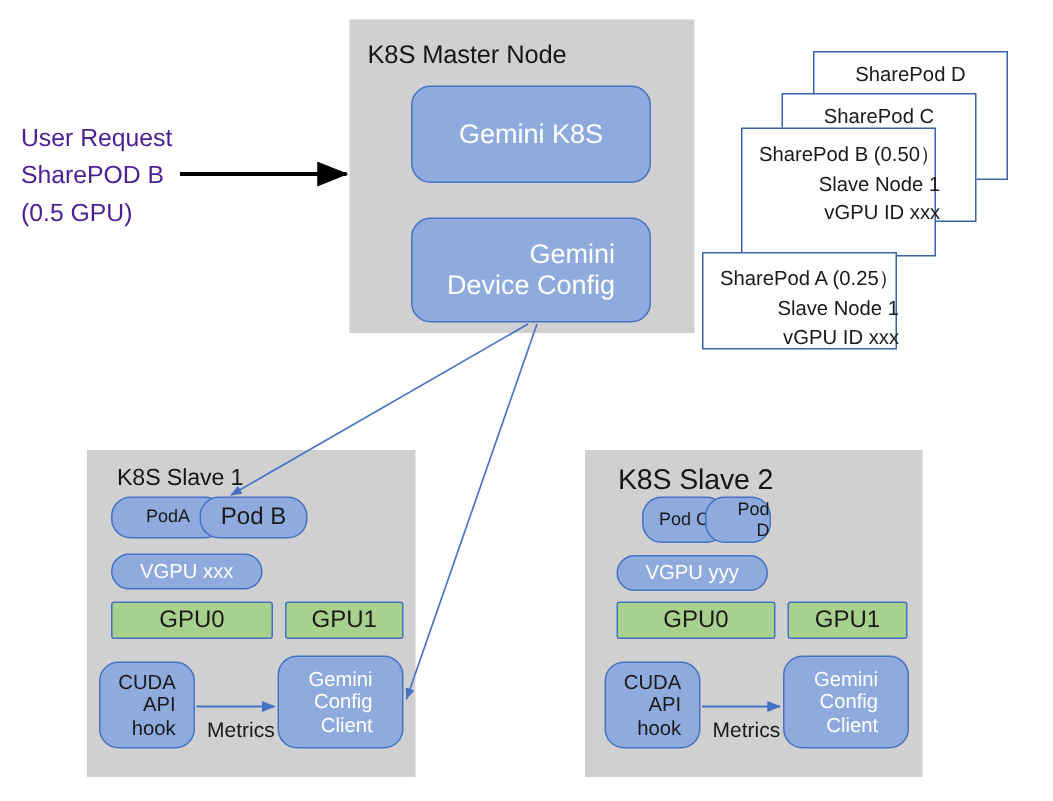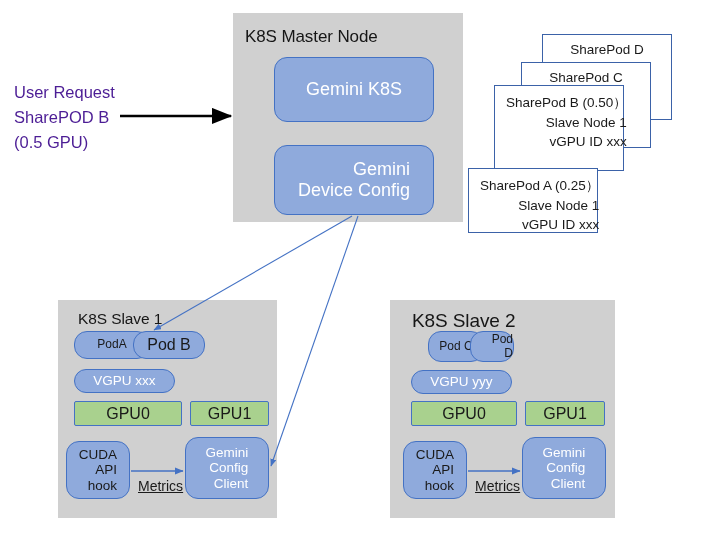--- a/index.html
+++ b/index.html
@@ -90,21 +90,20 @@
     white-space: nowrap;
   }
 
   .metrics-label {
     position: absolute;
     font-size: 14px;
     color: #1A1A1A;
     white-space: nowrap;
     background: #D0D0D0;
     padding: 0 1px;
-    text-decoration: underline;
   }
 
   svg.overlay {
     position: absolute;
     left: 0; top: 0;
     width: 702px;
     height: 534px;
     pointer-events: none;
     overflow: visible;
   }

